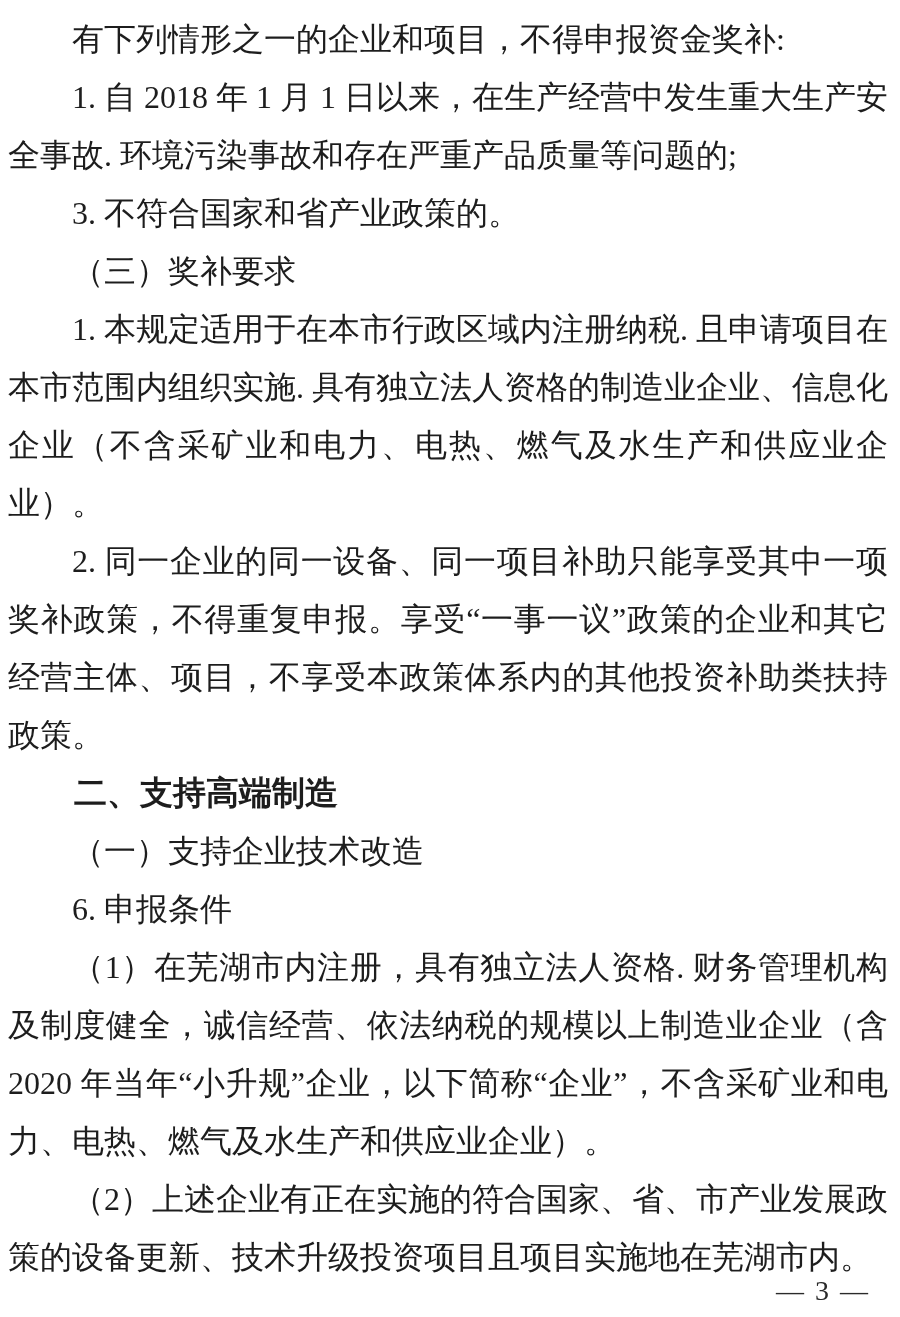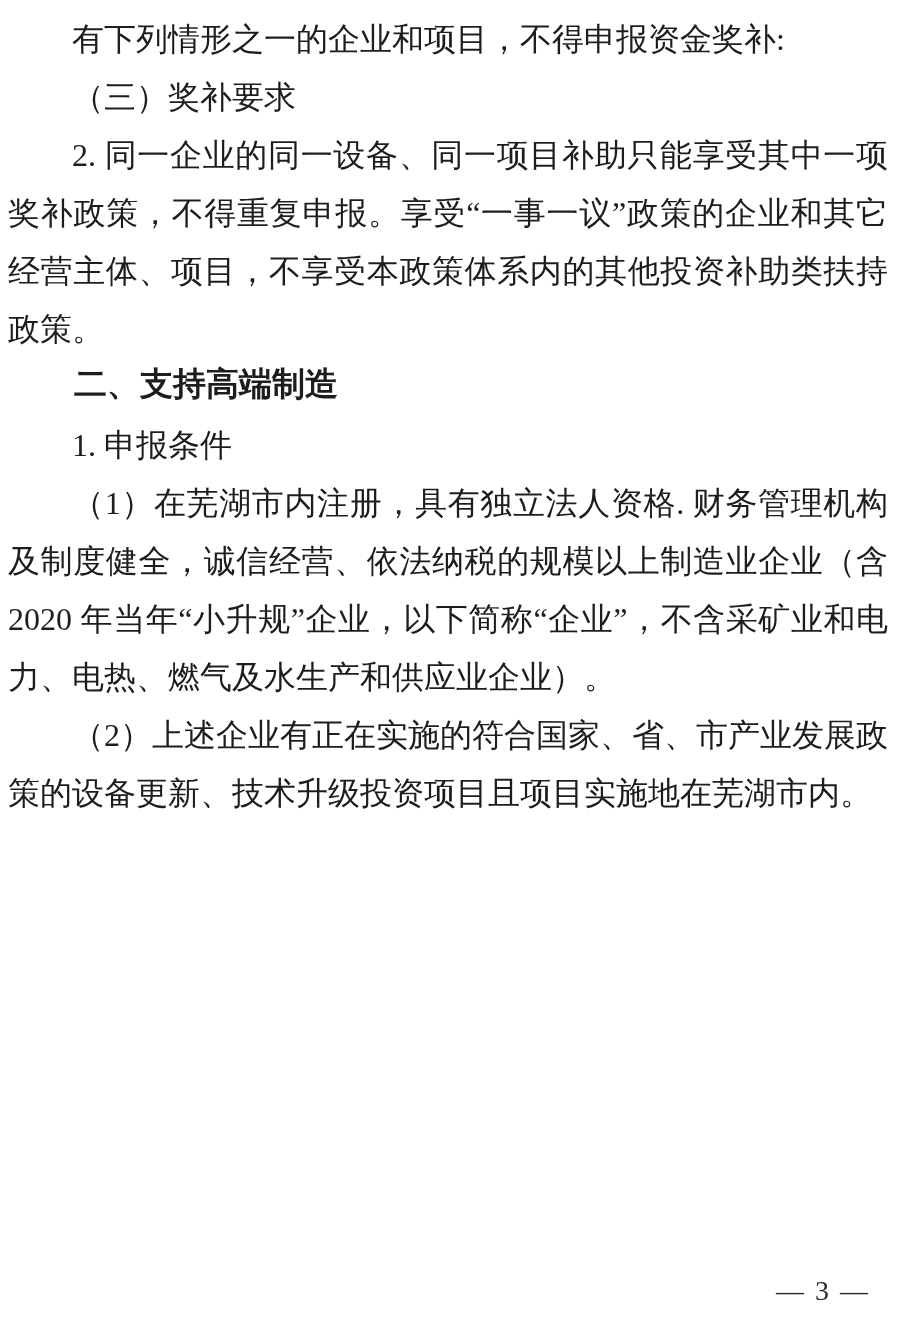--- a/index.html
+++ b/index.html
@@ -26,36 +26,40 @@
   .head-kai {
     text-indent: 2em;
     line-height: 58px;
     font-family: Liberation Serif, serif;
   }
   .head-hei {
     text-indent: 2em;
     line-height: 58px;
     font-weight: bold;
     font-size: 33px;
-    font-family: Liberation Mono, monospace;
+    font-family: Liberation Sans, sans-serif;
   }
   .page-number {
     position: absolute;
     right: 30px;
     bottom: 10px;
     font-size: 28px;
     letter-spacing: 2px;
     color: #2a2a2a;
   }
 </style>
 </head>
 <body>
 
 <div class="page">
   <div class="para">有下列情形之一的企业和项目，不得申报资金奖补:</div>
+  <div class="para">1. 自 2018 年 1 月 1 日以来，在生产经营中发生重大生产安全事故. 环境污染事故和存在严重产品质量等问题的;</div>
+  <div class="para">3. 不符合国家和省产业政策的。</div>
   <div class="head-kai">（三）奖补要求</div>
+  <div class="para">1. 本规定适用于在本市行政区域内注册纳税. 且申请项目在本市范围内组织实施. 具有独立法人资格的制造业企业、信息化企业（不含采矿业和电力、电热、燃气及水生产和供应业企业）。</div>
   <div class="para">2. 同一企业的同一设备、同一项目补助只能享受其中一项奖补政策，不得重复申报。享受“一事一议”政策的企业和其它经营主体、项目，不享受本政策体系内的其他投资补助类扶持政策。</div>
   <div class="head-hei">二、支持高端制造</div>
-  <div class="head-kai">1. 申报条件</div>
+  <div class="head-kai">（一）支持企业技术改造</div>
+  <div class="head-kai">6. 申报条件</div>
   <div class="para">（1）在芜湖市内注册，具有独立法人资格. 财务管理机构及制度健全，诚信经营、依法纳税的规模以上制造业企业（含 2020 年当年“小升规”企业，以下简称“企业”，不含采矿业和电力、电热、燃气及水生产和供应业企业）。</div>
   <div class="para">（2）上述企业有正在实施的符合国家、省、市产业发展政策的设备更新、技术升级投资项目且项目实施地在芜湖市内。</div>
   <div class="page-number">— 3 —</div>
 </div>
 
 </body></html>

